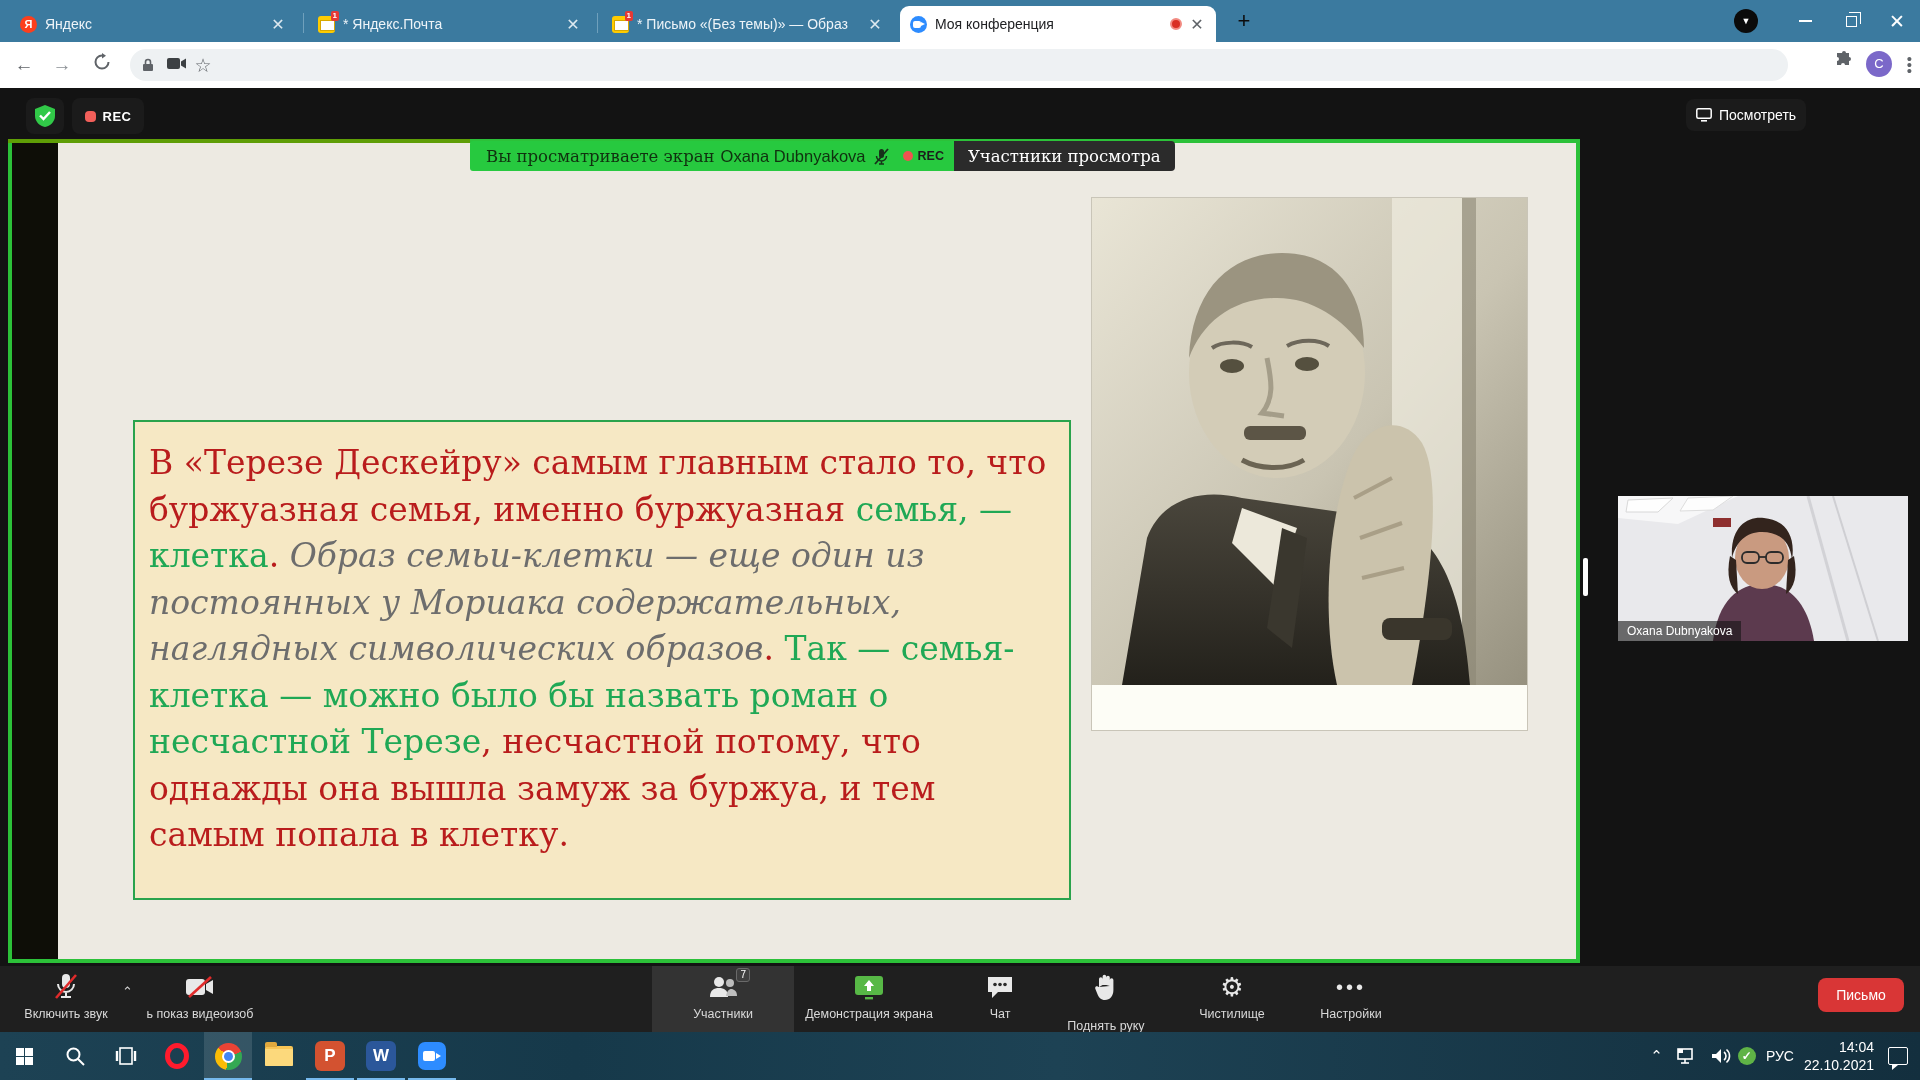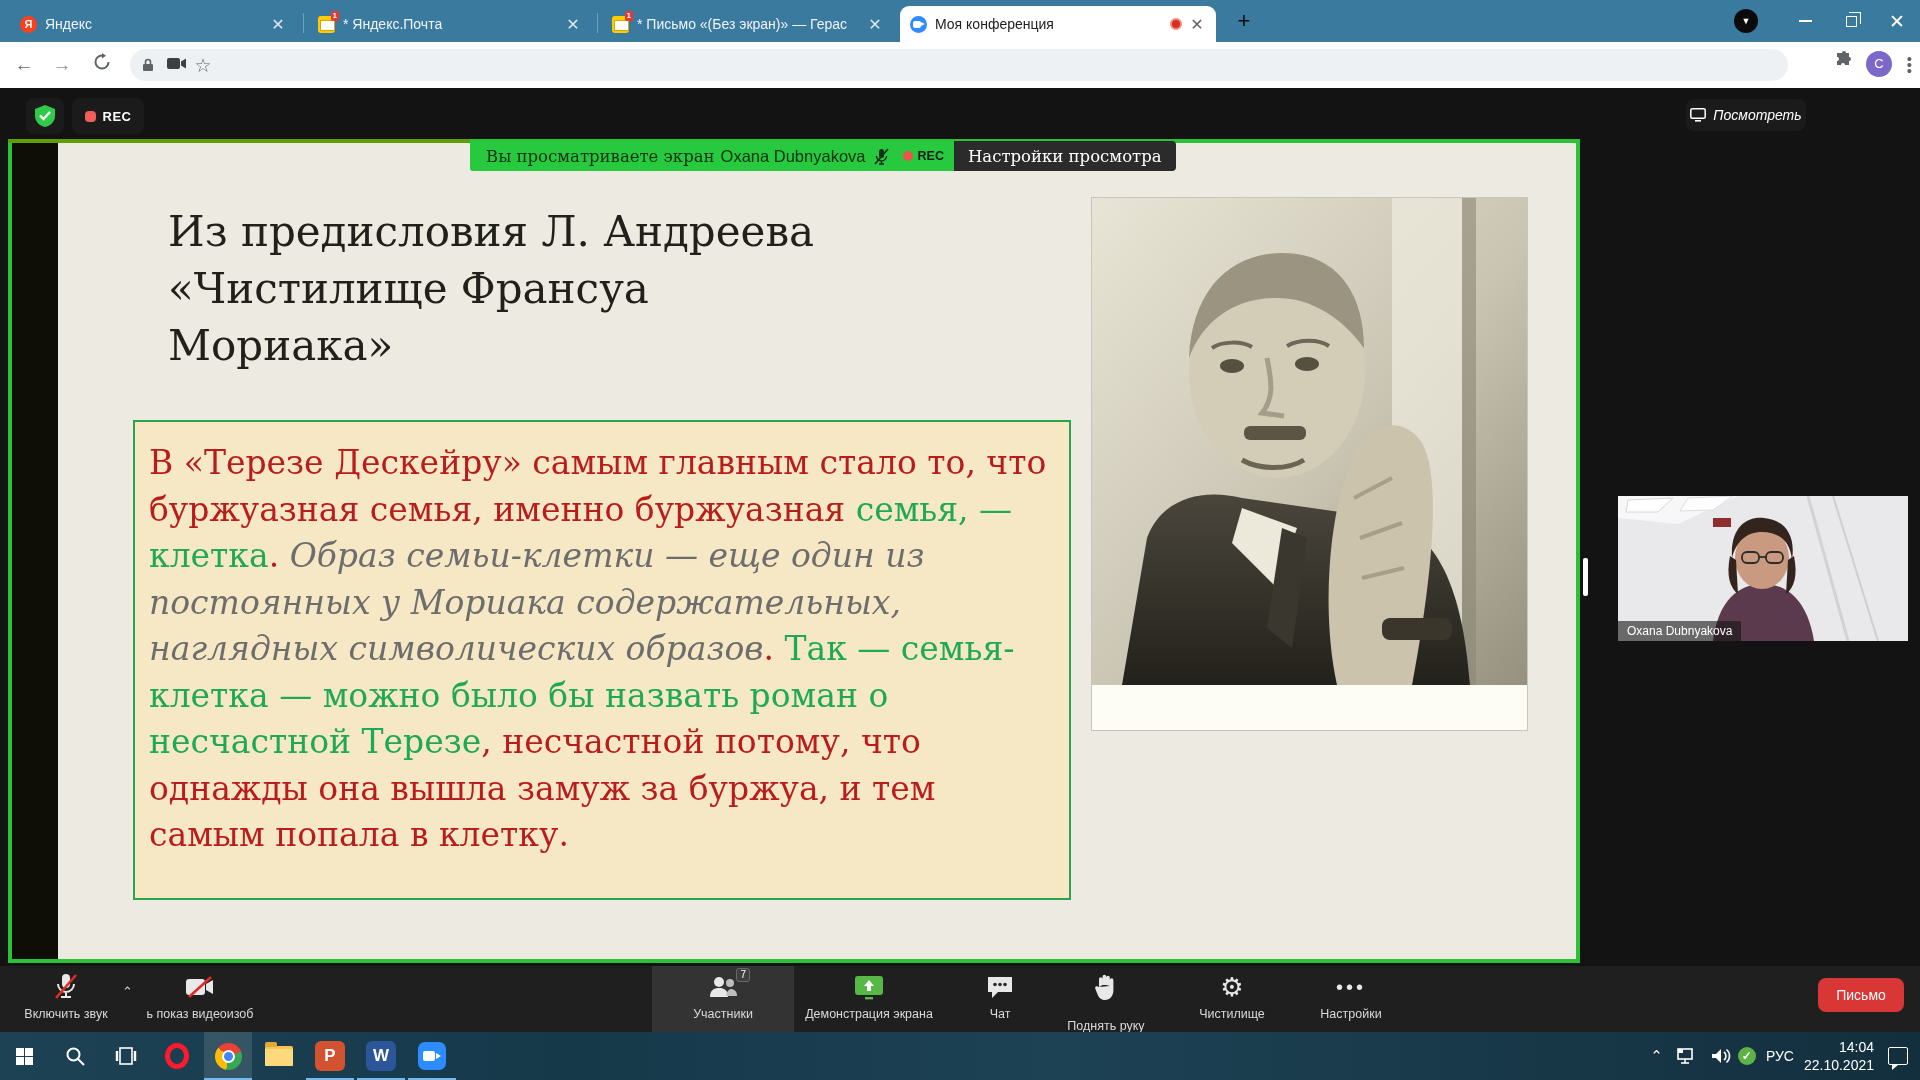--- a/index.html
+++ b/index.html
@@ -135,21 +135,21 @@
           <span class="badge1">1</span>
         </span>
       <span class="tab-title">* Яндекс.Почта</span>
       <span class="tab-close">✕</span>
     </div>
     <div class="tab-sep" style="left:597px;"></div>
     <div class="tab" style="left:602px; width:292px;">
       <span class="fav fav-mail">
           <span class="badge1">1</span>
         </span>
-      <span class="tab-title">* Письмо «(Без экран)» — Герас</span>
+      <span class="tab-title">* Письмо «(Без темы)» — Образ</span>
       <span class="tab-close">✕</span>
     </div>
     <div class="tab active" style="left:900px; width:316px;">
       <span class="fav fav-zoom"></span>
       <span class="tab-title">Моя конференция</span>
       <span class="rec-dot"></span>
       <span class="tab-close">✕</span>
     </div>
     <div class="newtab" style="left:1230px;">+</div>
     <div class="winctl">
@@ -200,34 +200,33 @@
   <div class="zoom-top-pill" style="left:26px; top:98px; width:38px; height:36px;">
     <svg width="20" height="22" viewBox="0 0 20 22">
         <path d="M10 0 L20 4 V11 C20 17 15 21 10 22 C5 21 0 17 0 11 V4 Z" fill="#31c948"></path>
         <path d="M5 10.5 L8.5 14 L15 7" fill="none" stroke="#ffffff" stroke-width="2.4"></path>
       </svg>
   </div>
   <div class="zoom-top-pill" style="left:72px; top:98px; width:72px; height:36px;">
     <span class="rec-pill-dot"></span>
     <span class="rec-pill-text">REC</span>
   </div>
-  <div class="zoom-top-pill watch-btn" style="left:1686px; top:99px; width:120px; height:32px;font-style:italic;">
+  <div class="zoom-top-pill watch-btn" style="left:1686px; top:99px; width:120px; height:32px;">
     <svg width="16" height="14" viewBox="0 0 16 14">
         <rect x="0.8" y="0.8" width="14.4" height="9.4" rx="1.5" fill="none" stroke="#fff" stroke-width="1.5"></rect>
         <rect x="5" y="12" width="6" height="1.6" fill="#fff"></rect>
       </svg>
     <span>Посмотреть</span>
   </div>
 
   <div class="share-border"></div>
   <div class="border-olive"></div>
   <div class="slide-strip"></div>
 
   <div class="slide">
-    <div class="slide-title">Из предисловия Л. Андреева «Чистилище Франсуа Мориака»</div>
     <div class="textbox"><span class="seg black">В «Терезе Дескейру» самым главным стало то, что буржуазная семья, именно буржуазная </span><span class="seg green">семья, — клетка</span><span class="seg black">. </span><span class="seg italic">Образ семьи-клетки — еще один из постоянных у Мориака содержательных, наглядных символических образов</span><span class="seg black">. </span><span class="seg green">Так — семья-клетка — можно было бы назвать роман о несчастной Терезе</span><span class="seg black">, </span><span class="seg black">несчастной потому, что однажды она вышла замуж за буржуа, и тем самым попала в клетку.</span></div>
 
     <figure class="photo-fig">
       <svg class="photo-svg" viewBox="0 0 435 487" preserveAspectRatio="none">
         <defs>
           <linearGradient id="pbg" x1="0" y1="0" x2="1" y2="1">
             <stop offset="0" stop-color="#e9e5d6"></stop>
               <stop offset="0.55" stop-color="#c9c4b2"></stop>
               <stop offset="1" stop-color="#96917f"></stop>
           </linearGradient>
@@ -266,21 +265,21 @@
           <rect x="5" y="1" width="5" height="9" rx="2.5" fill="#17321a"></rect>
           <path d="M2.5 8 a5 5 0 0 0 10 0 M7.5 13 V16 M5 16 H10" stroke="#17321a" stroke-width="1.5" fill="none"></path>
           <line x1="1" y1="16" x2="14" y2="1" stroke="#17321a" stroke-width="1.8"></line>
         </svg>
       <span class="banner-rec">
         <span class="dot"></span>
         <span>REC</span>
       </span>
     </div>
     <div class="banner-dark">
-      <span>Настройки просмотра</span>
+      <span>Участники просмотра</span>
     </div>
   </div>
 
   <div class="scroll-thumb"></div>
 
   <div class="vthumb">
     <svg width="290" height="145" viewBox="0 0 290 145" preserveAspectRatio="none">
       <rect width="290" height="145" fill="#e9e9ec"></rect>
       <polygon points="0,0 120,0 60,28 0,22" fill="#f7f7f8"></polygon>
       <polygon points="10,4 55,2 40,16 8,16" fill="#fefefe" stroke="#d8d8d8"></polygon>

